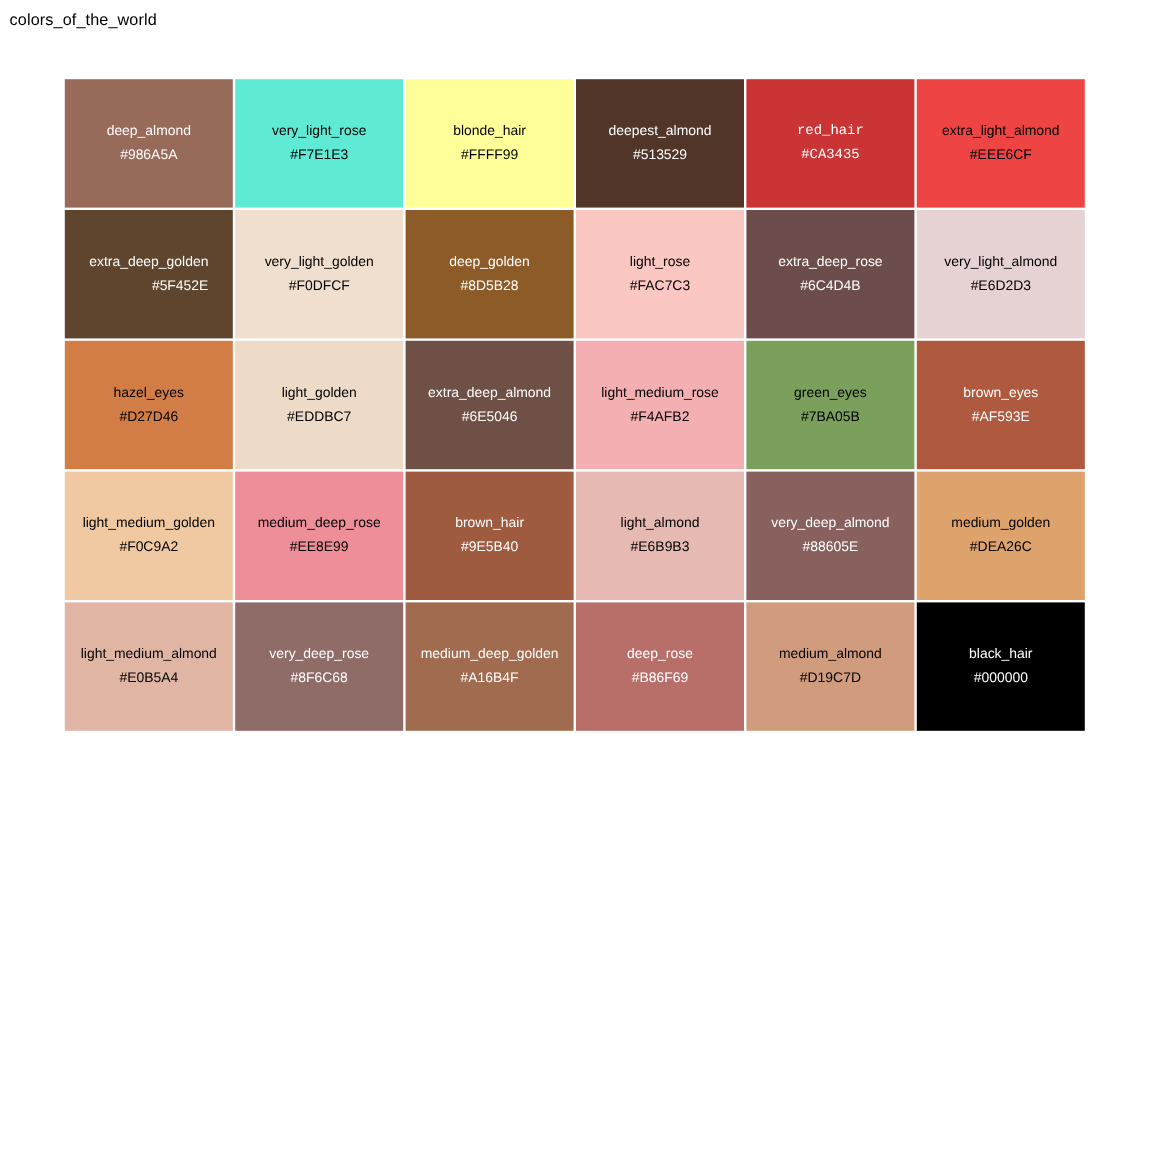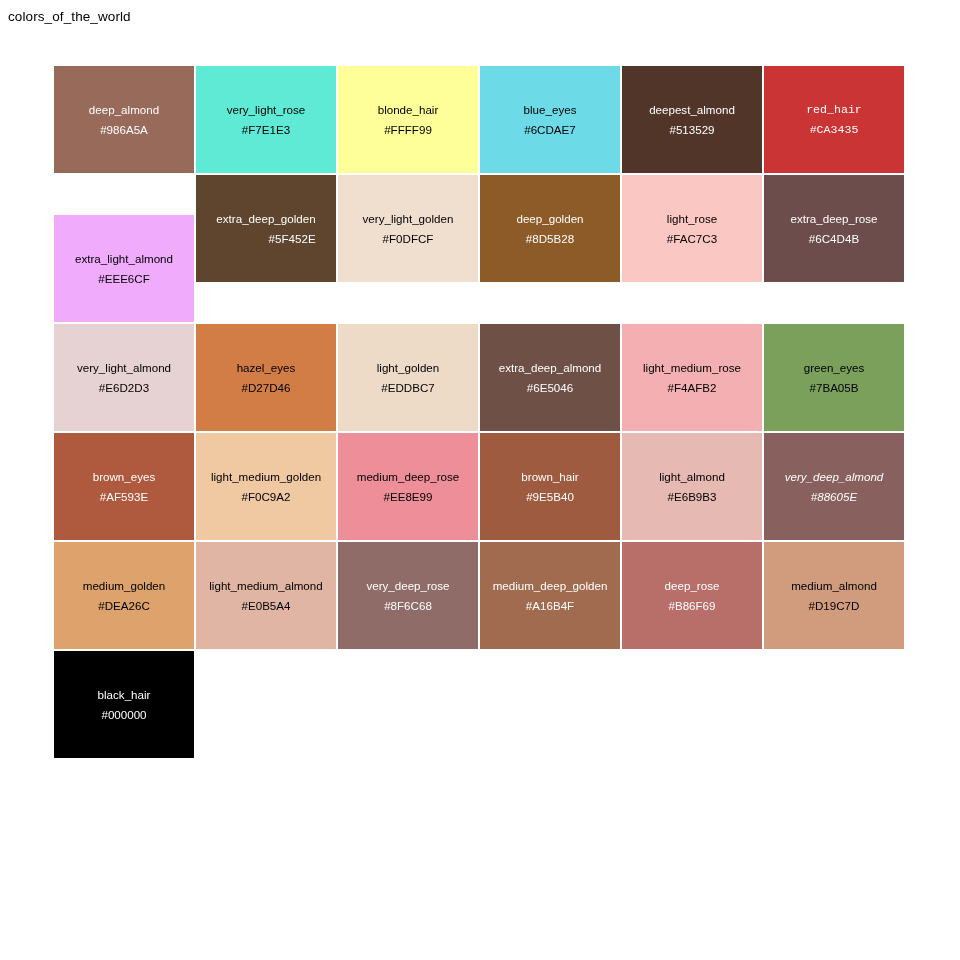--- a/index.html
+++ b/index.html
@@ -72,39 +72,33 @@
         <span class="swatch-name">very_light_rose</span>
         <span class="swatch-hex">#F7E1E3</span>
       </div>
     </div>
     <div class="swatch" style="background: rgb(255, 255, 153);">
       <div class="swatch-label" style="color: rgb(0, 0, 0);">
         <span class="swatch-name">blonde_hair</span>
         <span class="swatch-hex">#FFFF99</span>
       </div>
     </div>
-    <div class="swatch" style="background: rgb(108, 218, 231);">
-      <div class="swatch-label" style="color: rgb(0, 0, 0);">
-        <span class="swatch-name">blue_eyes</span>
-        <span class="swatch-hex">#6CDAE7</span>
-      </div>
-    </div>
     <div class="swatch" style="background: rgb(81, 53, 41);">
       <div class="swatch-label" style="color: rgb(255, 255, 255);">
         <span class="swatch-name">deepest_almond</span>
         <span class="swatch-hex">#513529</span>
       </div>
     </div>
     <div class="swatch" style="background: rgb(202, 52, 53);">
       <div class="swatch-label" style="color: rgb(255, 255, 255); font-family: Liberation Mono, monospace;">
         <span class="swatch-name">red_hair</span>
         <span class="swatch-hex">#CA3435</span>
       </div>
     </div>
-    <div class="swatch" style="background: #f0abfc; margin-top: 40px;">
+    <div class="swatch" style="background: #ef4444;">
       <div class="swatch-label" style="color: rgb(0, 0, 0);">
         <span class="swatch-name">extra_light_almond</span>
         <span class="swatch-hex">#EEE6CF</span>
       </div>
     </div>
     <div class="swatch" style="background: rgb(95, 69, 46);">
       <div class="swatch-label" style="color: rgb(255, 255, 255); text-align: right;">
         <span class="swatch-name">extra_deep_golden</span>
         <span class="swatch-hex">#5F452E</span>
       </div>
@@ -193,21 +187,21 @@
         <span class="swatch-hex">#9E5B40</span>
       </div>
     </div>
     <div class="swatch" style="background: rgb(230, 185, 179);">
       <div class="swatch-label" style="color: rgb(0, 0, 0);">
         <span class="swatch-name">light_almond</span>
         <span class="swatch-hex">#E6B9B3</span>
       </div>
     </div>
     <div class="swatch" style="background: rgb(136, 96, 94);">
-      <div class="swatch-label" style="color: rgb(255, 255, 255); font-style: italic;">
+      <div class="swatch-label" style="color: rgb(255, 255, 255);">
         <span class="swatch-name">very_deep_almond</span>
         <span class="swatch-hex">#88605E</span>
       </div>
     </div>
     <div class="swatch" style="background: rgb(222, 162, 108);">
       <div class="swatch-label" style="color: rgb(0, 0, 0);">
         <span class="swatch-name">medium_golden</span>
         <span class="swatch-hex">#DEA26C</span>
       </div>
     </div>

